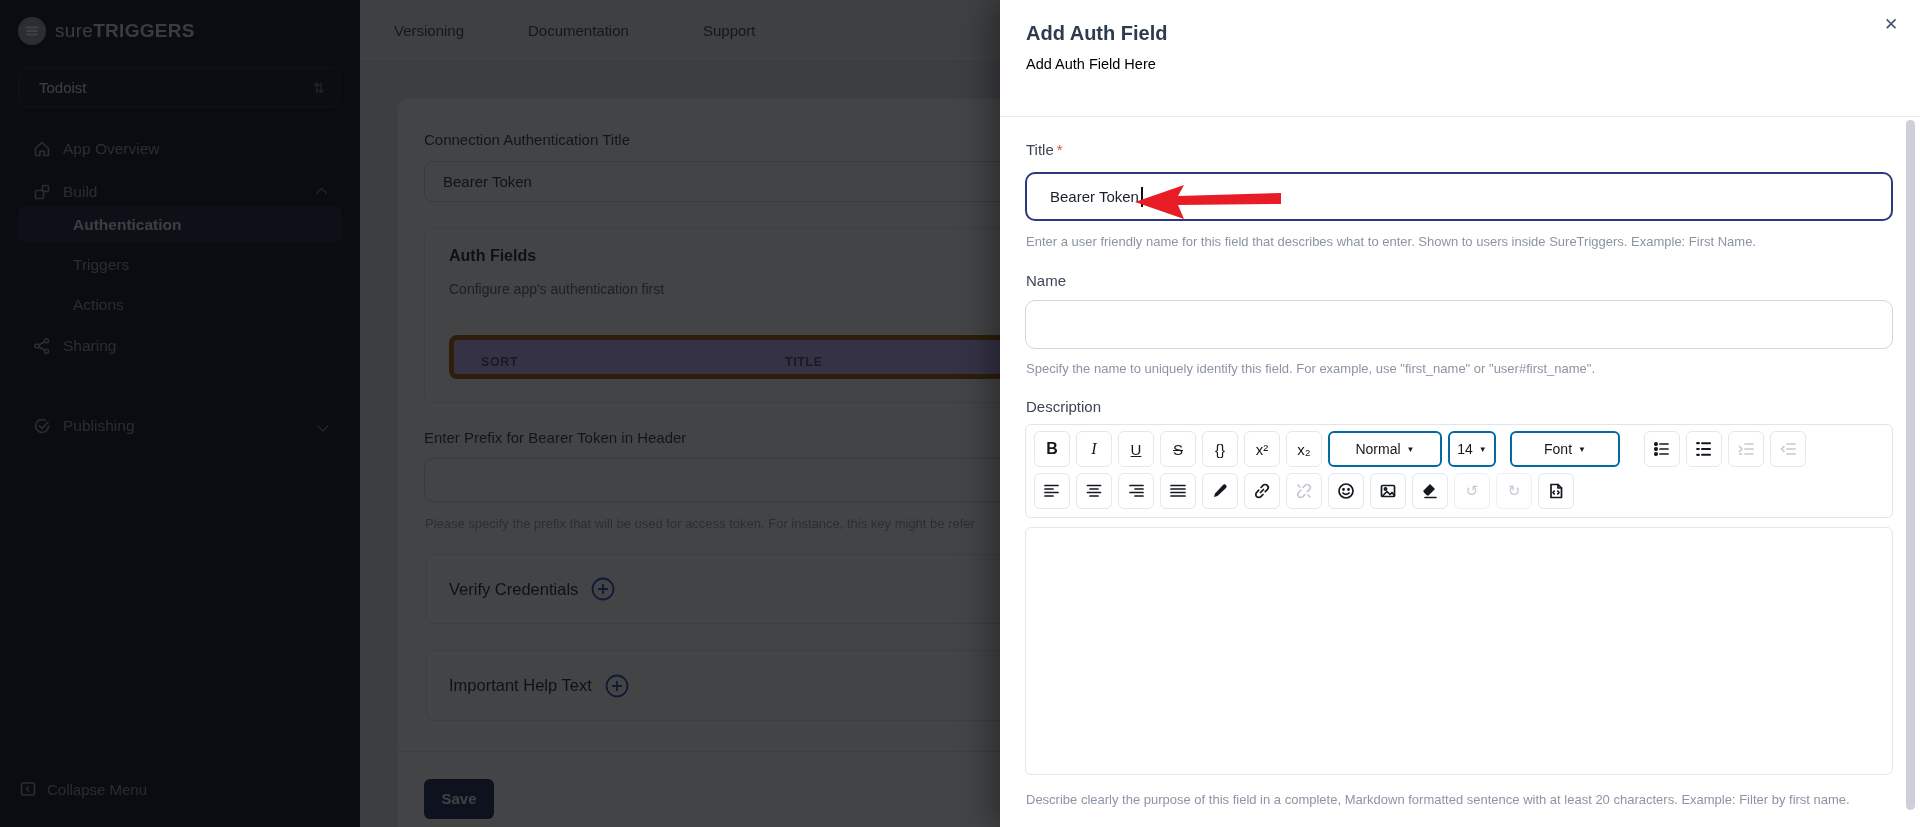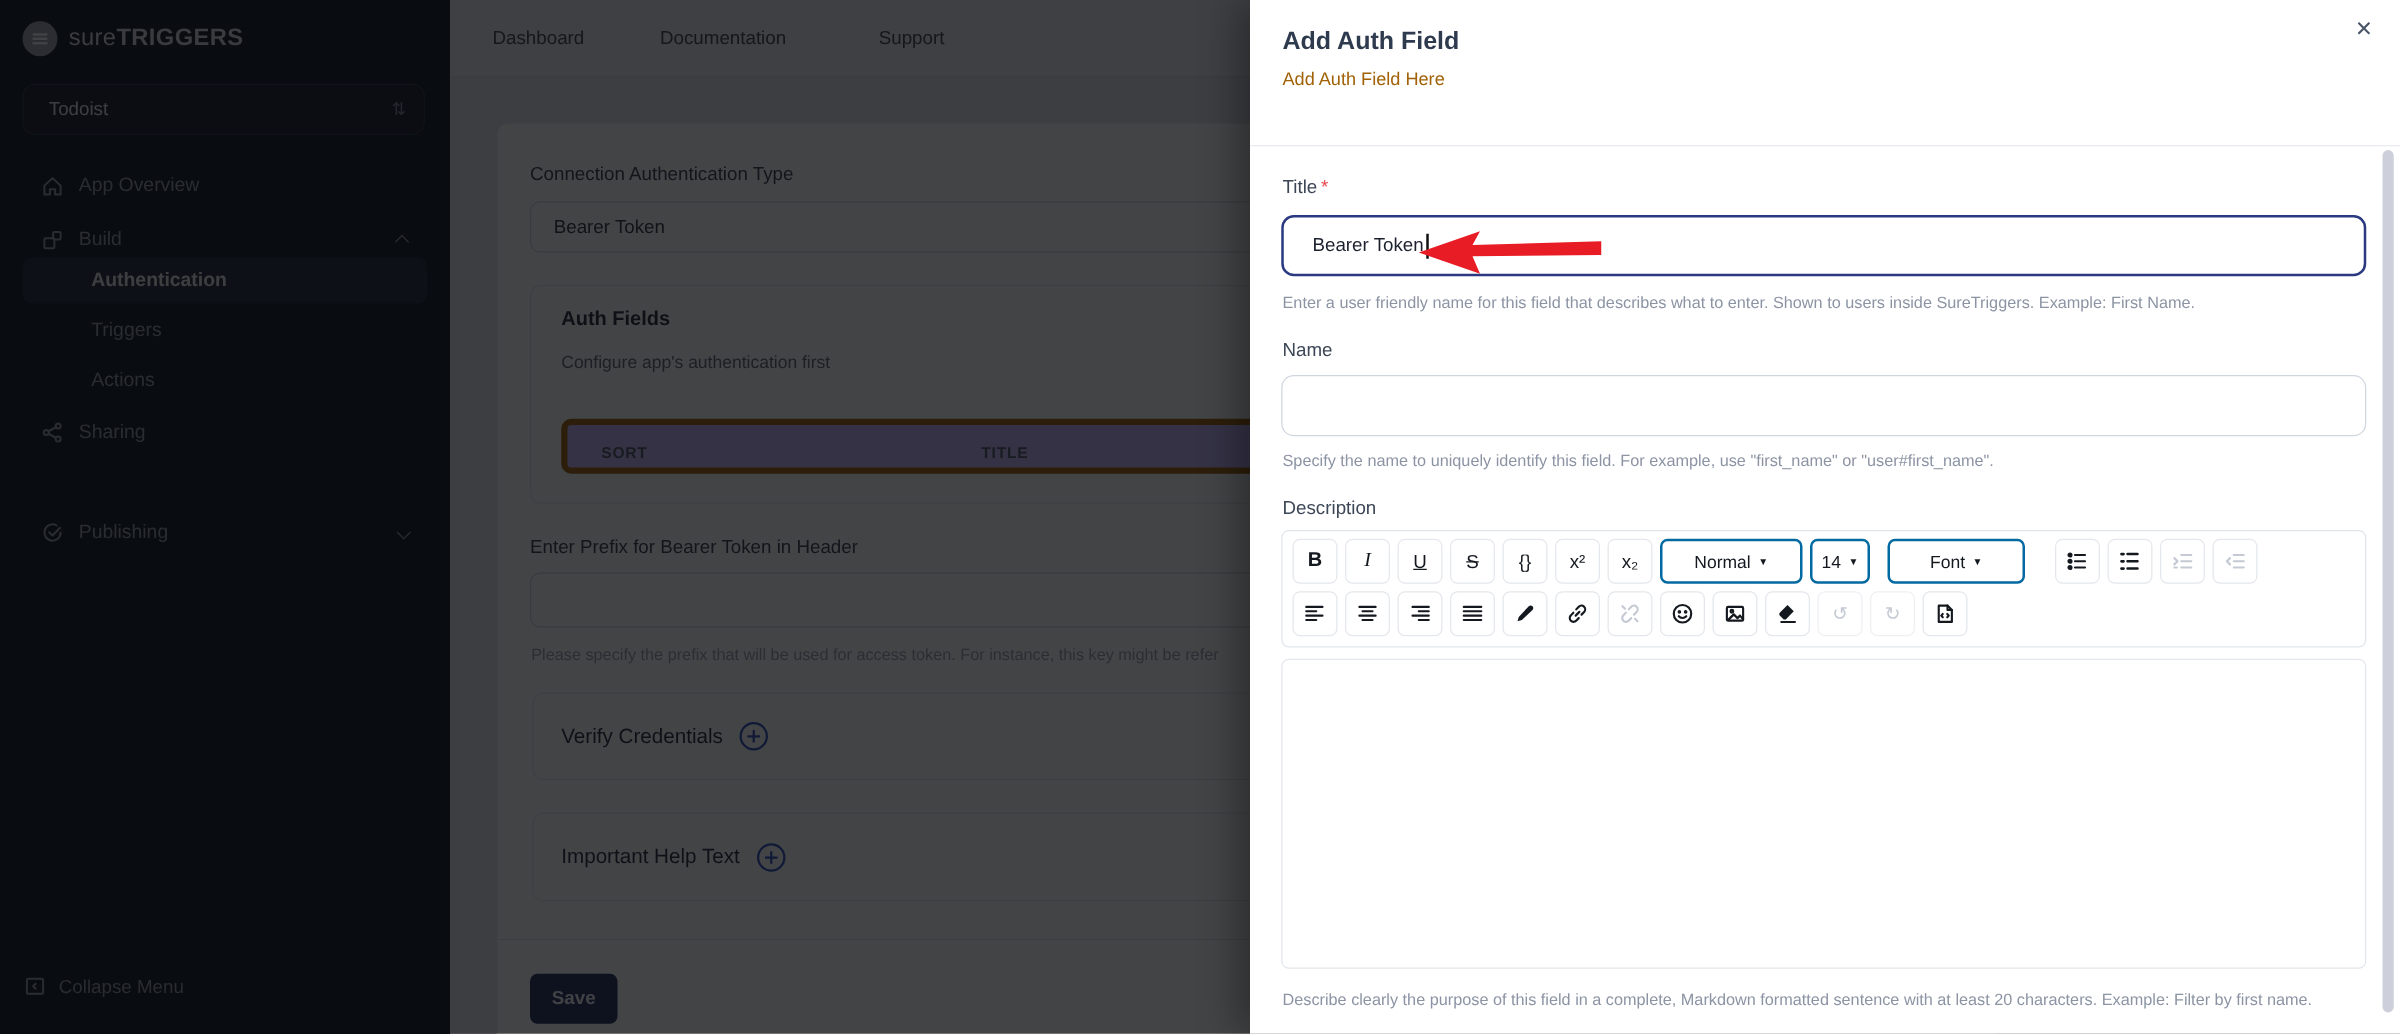--- a/index.html
+++ b/index.html
@@ -55,21 +55,21 @@
   .save-btn { position:absolute; left:26px; top:680px; width:70px; height:40px; background:#232e5c;
               border-radius:6px; color:#eef0f6; font-size:15px; font-weight:700; text-align:center; line-height:40px; }
 
   
   #overlay { position:absolute; inset:0; background:rgba(8,9,12,0.76); z-index:10; }
 
   
   #drawer { position:absolute; left:1000px; top:0; width:920px; height:827px; background:#fff; z-index:20;
             box-shadow:-10px 0 30px rgba(0,0,0,.35); }
   .dw-title { position:absolute; left:26px; top:22px; font-size:20px; font-weight:700; color:#2e3a4e; }
-  .dw-sub { position:absolute; left:26px; top:56px; font-size:14.5px; color:#a16207; }
+  .dw-sub { position:absolute; left:26px; top:56px; font-size:14.5px; color:#000000; }
   .dw-close { position:absolute; left:884px; top:14px; font-size:17px; color:#4a5568; cursor:pointer; }
   .dw-divider { position:absolute; left:0; top:116px; width:920px; border-top:1px solid #e9ebf1; }
   .dw-label { position:absolute; font-size:15px; color:#3c4656; }
   .req { color:#e5484d; margin-left:3px; }
   .title-input { position:absolute; left:25px; top:172px; width:868px; height:49px; border:2px solid #2b3a80;
                  border-radius:10px; display:flex; align-items:center; padding-left:23px; font-size:15px; color:#1a202c; }
   .caret-bar { display:inline-block; width:2px; height:20px; background:#111; margin-left:2px; vertical-align:middle; }
   .name-input { position:absolute; left:25px; top:300px; width:868px; height:49px; border:1px solid #cfd6e0; border-radius:10px; }
   .dw-helper { position:absolute; left:26px; font-size:13px; color:#8c94a4; line-height:19px; }
   .toolbar { position:absolute; left:25px; top:424px; width:868px; height:94px; border:1px solid #e1e5eb;
@@ -170,27 +170,27 @@
       <svg class="ic" width="18" height="18" viewBox="0 0 18 18">
           <rect x="2.5" y="3" width="13" height="12" rx="1.5"></rect>
           <path d="M9.5 7 7.5 9l2 2"></path>
         </svg>
       <span>Collapse Menu</span>
     </div>
   </div>
 
   <div id="main">
     <div id="topnav">
-      <span class="nav-item" style="left:34px;">Dashboard</span>
+      <span class="nav-item" style="left:34px;">Versioning</span>
       <span class="nav-item" style="left:168px;">Documentation</span>
       <span class="nav-item" style="left:343px;">Support</span>
     </div>
 
     <div id="card">
-      <div class="fld-label abs" style="left:26px; top:32px;">Connection Authentication Type</div>
+      <div class="fld-label abs" style="left:26px; top:32px;">Connection Authentication Title</div>
       <div class="lite-input abs" style="left:26px; top:62px; width:1120px; height:41px; line-height:39px; padding-left:18px; font-size:15px; color:#2b323d;">
         <span>Bearer Token</span>
       </div>
 
       <div class="sect abs" style="left:26px; top:129px; width:1120px; height:175px;">
         <div class="sect-title abs" style="left:24px; top:18px;">Auth Fields</div>
         <div class="sect-sub abs" style="left:24px; top:52px;">Configure app's authentication first</div>
         <div class="tbl-head">
           <span class="tbl-col" style="left:27px;">SORT</span>
           <span class="tbl-col" style="left:331px;">TITLE</span>

